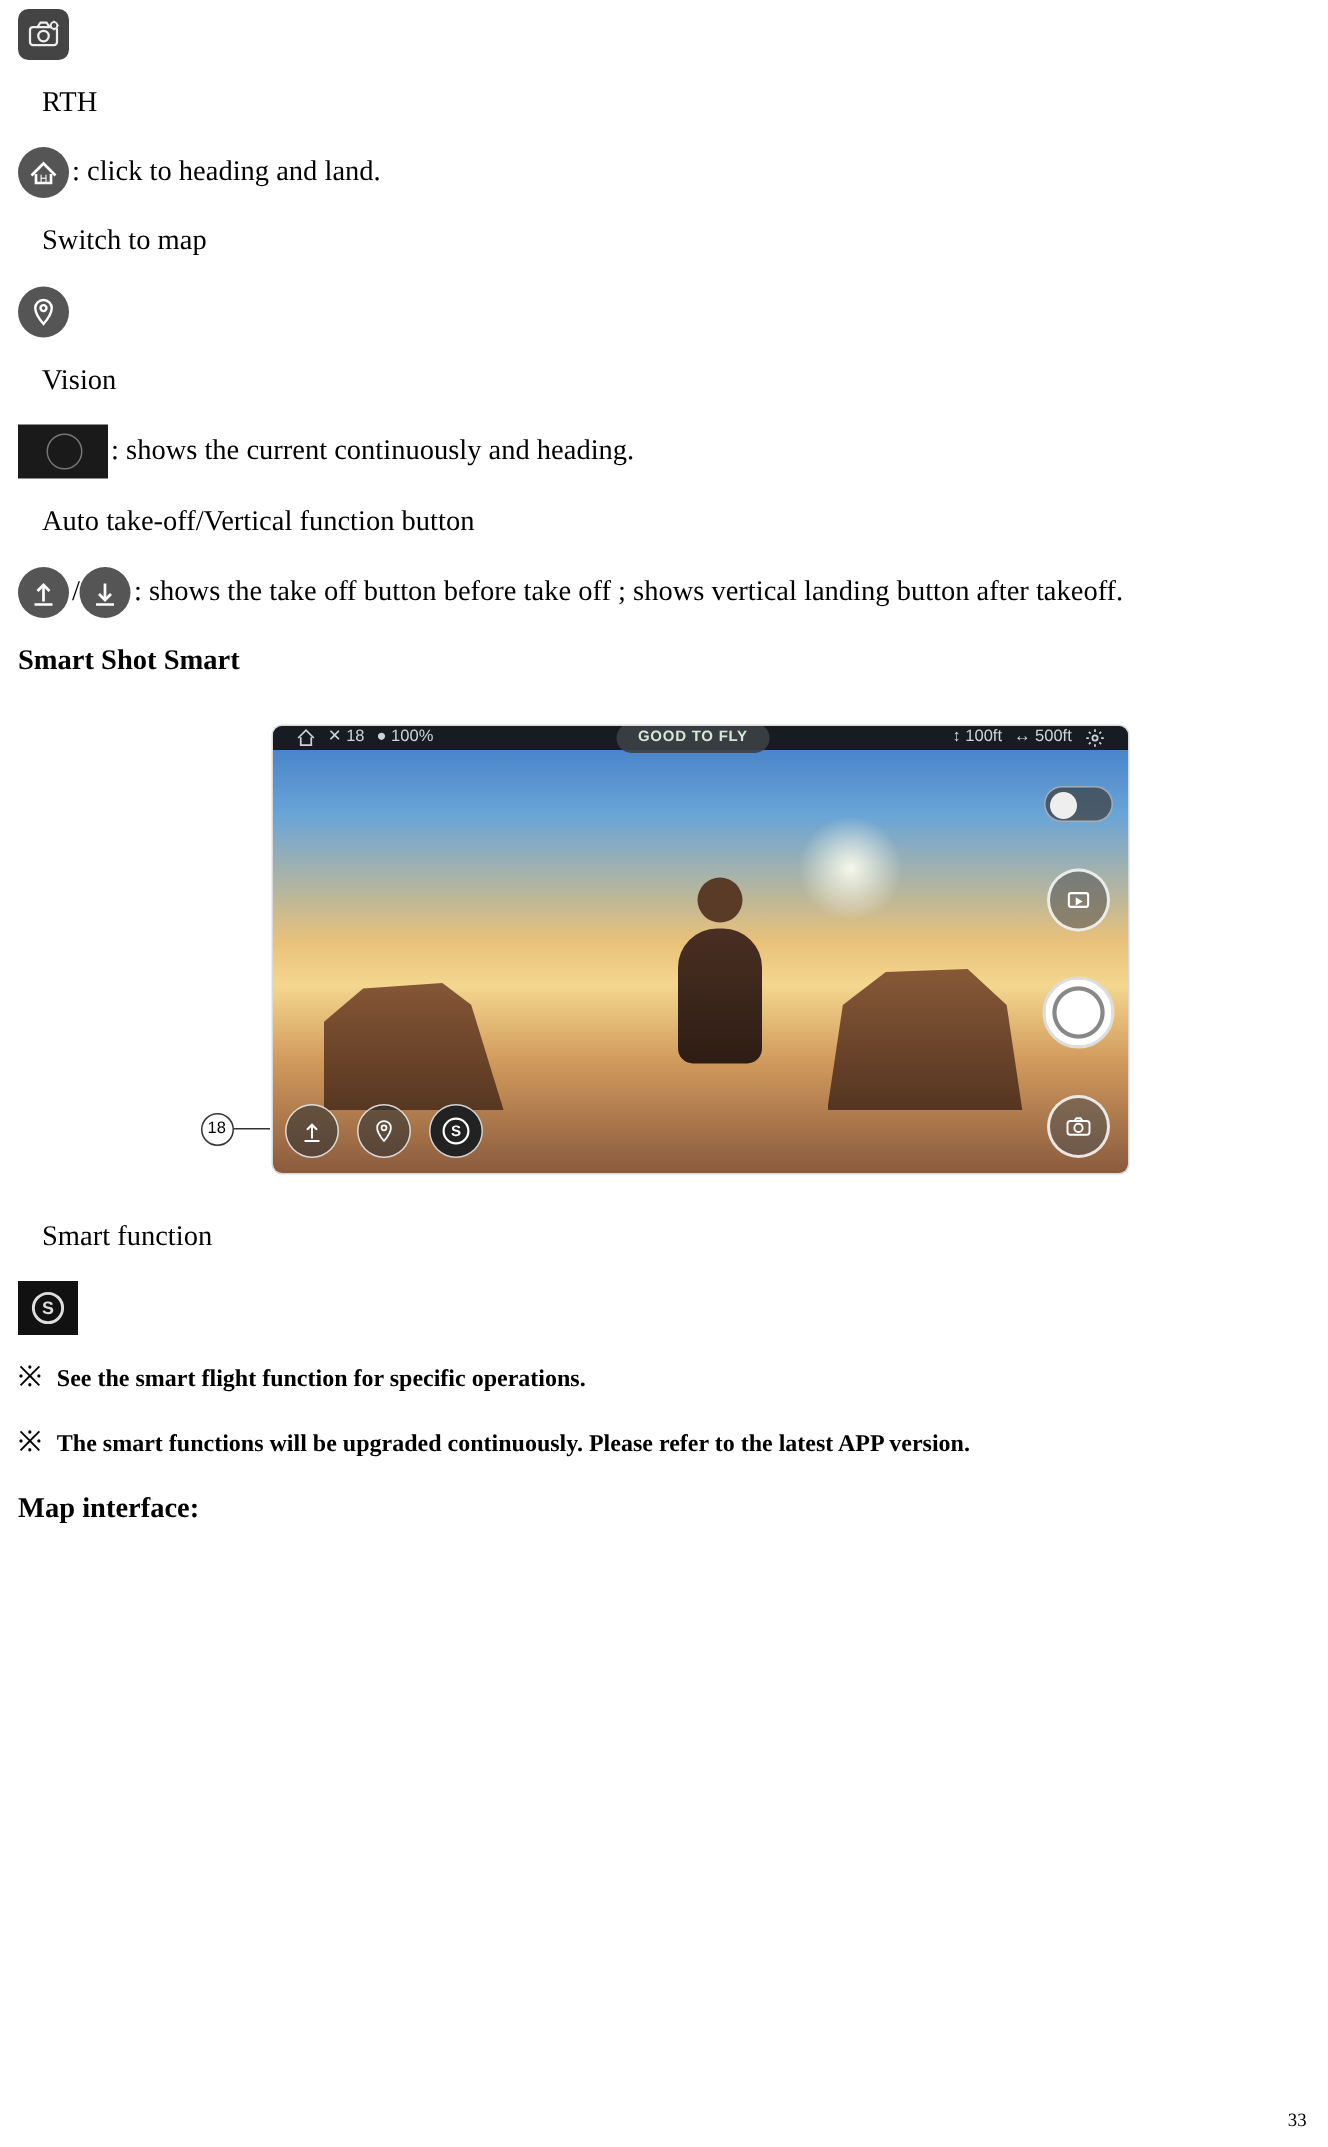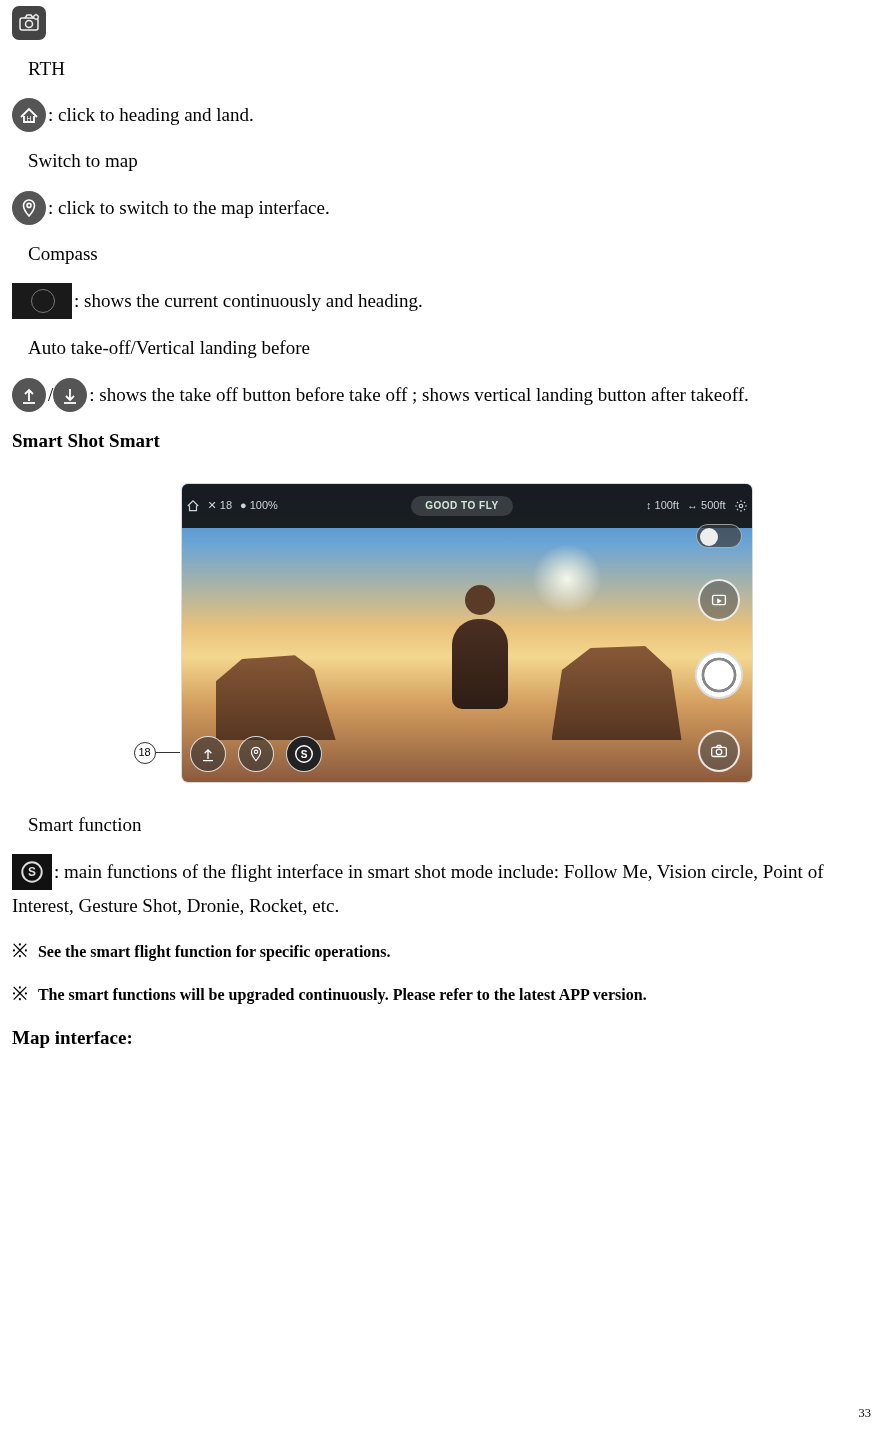--- a/index.html
+++ b/index.html
@@ -80,26 +80,26 @@
     width: 570px; height: 298px;
     margin-left: 48px;
     border-radius: 6px;
     background: linear-gradient(to bottom,
       #3f79c7 0%, #6aa5d6 20%, #e8c17b 48%, #f4d78e 58%, #d19a5c 75%, #8a5a3e 100%);
     position: relative;
     overflow: hidden;
     box-shadow: 0 0 0 1px rgba(0,0,0,0.15);
   }
   .shot-topbar {
-    position: absolute; top: 0; left: 0; right: 0; height: 44px;
+    position: absolute; top: 0; left: 0; right: 0; height: 16px;
     background: rgba(20,20,20,0.92);
     display: flex; align-items: center;
     font-family: Arial, sans-serif;
     font-size: 11px; color: #cfd3d8;
-    gap: 8px; padding: 0 4px;
+    gap: 8px; padding: 0 15px;
   }
   .shot-topbar .spacer { flex: 1; }
   .status-pill {
     background: rgba(60,65,70,0.9);
     border-radius: 10px;
     padding: 2px 14px;
     font-weight: bold;
     letter-spacing: 0.5px;
     color: #d5e8d8;
     font-size: 10px;
@@ -201,29 +201,29 @@
   </span><span class="desc-text">: click to heading and land.</span>
 </div>
 
 <div class="bullet-line">Switch to map</div>
 <div class="row">
   <span class="icon-circle">
     <svg width="24" height="24" viewBox="0 0 24 24">
         <path d="M12 4c-3 0-5.5 2.4-5.5 5.4 0 4.3 5.5 10.6 5.5 10.6s5.5-6.3 5.5-10.6C17.5 6.4 15 4 12 4z" fill="none" stroke="#fff" stroke-width="1.6"></path>
         <circle cx="12" cy="9.4" r="2" fill="none" stroke="#fff" stroke-width="1.6"></circle>
       </svg>
-  </span><span class="desc-text">: click to switch to the map interface.</span>
-</div>
-
-<div class="bullet-line">Compass</div>
+  </span>
+</div>
+
+<div class="bullet-line">Vision</div>
 <div class="row">
   <span class="icon-compass-box"></span><span class="desc-text">: shows the current continuously and heading.</span>
 </div>
 
-<div class="bullet-line">Auto take-off/Vertical landing before</div>
+<div class="bullet-line">Auto take-off/Vertical function button</div>
 <div class="row">
   <span class="icon-circle">
     <svg width="24" height="24" viewBox="0 0 24 24">
         <path d="M12 18V7" stroke="#fff" stroke-width="1.8" fill="none"></path>
         <path d="M8 11l4-4 4 4" stroke="#fff" stroke-width="1.8" fill="none"></path>
         <path d="M6 20h12" stroke="#fff" stroke-width="1.8"></path>
       </svg>
   </span><span class="desc-text">/</span><span class="icon-circle">
     <svg width="24" height="24" viewBox="0 0 24 24">
         <path d="M12 6v11" stroke="#fff" stroke-width="1.8" fill="none"></path>
@@ -310,21 +310,21 @@
   </div>
 </div>
 
 <div class="bullet-line">Smart function</div>
 <div class="row">
   <span class="icon-square-dark">
     <svg width="26" height="26" viewBox="0 0 24 24">
         <circle cx="12" cy="12" r="9" fill="none" stroke="#ddd" stroke-width="1.8"></circle>
         <text x="12" y="16" text-anchor="middle" font-size="11" fill="#ddd" font-family="Arial" font-weight="bold">S</text>
       </svg>
-  </span><span class="desc-text">: main functions of the flight interface in smart shot mode include: Follow Me, Vision circle, Point of Interest, Gesture Shot, Dronie, Rocket, etc.</span>
+  </span>
 </div>
 
 <div class="note-line">
   <span class="note-symbol">※</span><span>See the smart flight function for specific operations.</span>
 </div>
 <div class="note-line">
   <span class="note-symbol">※</span><span>The smart functions will be upgraded continuously. Please refer to the latest APP version.</span>
 </div>
 
 <div class="bold-heading">Map interface:</div>

